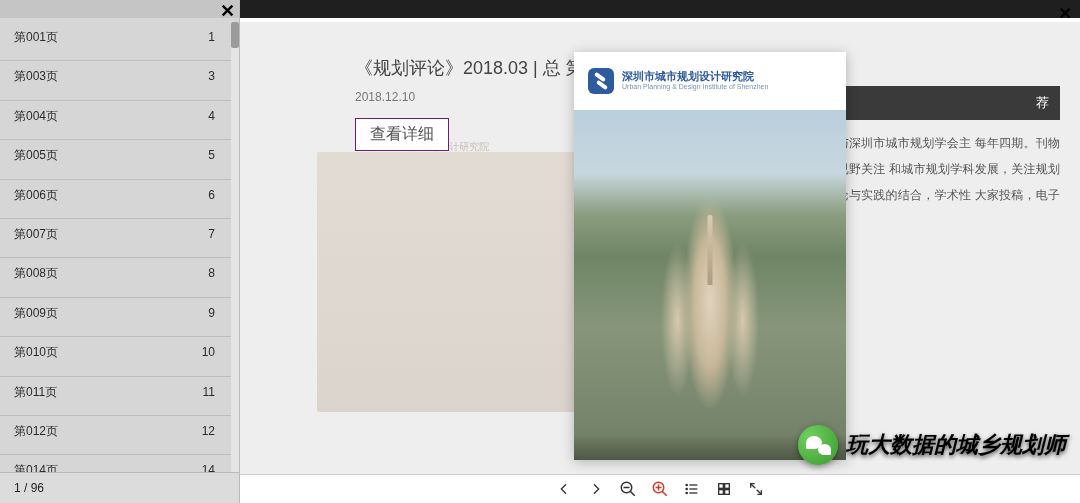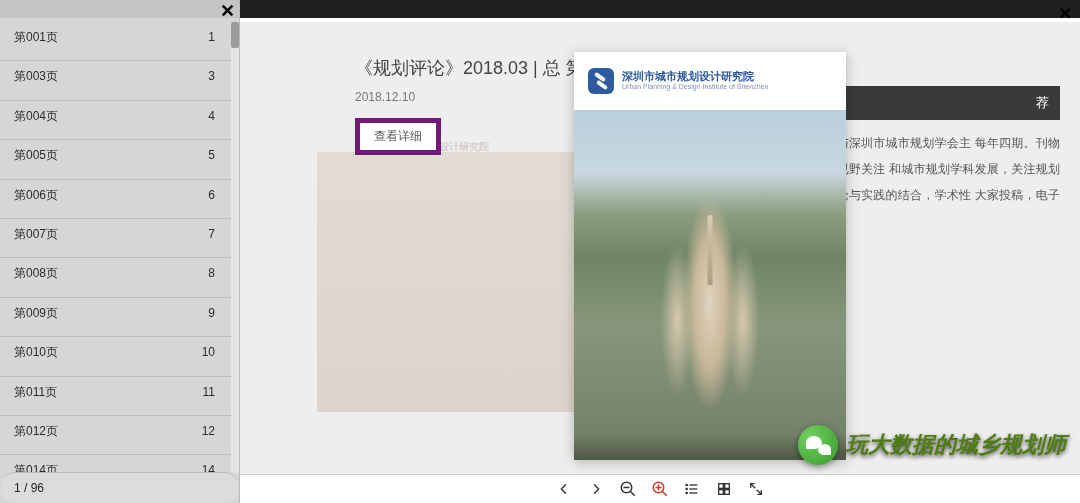--- a/index.html
+++ b/index.html
@@ -11,21 +11,21 @@
   .nav .item.active{background:#1f1f1f;color:#fff;}
   .close-top{position:absolute;right:8px;top:4px;font-size:16px;color:#000;font-weight:bold;cursor:pointer;z-index:5;}
   
   .bg-right{position:absolute;left:240px;right:0;top:22px;bottom:28px;background:#eee;}
   .bg-card{position:absolute;left:77px;top:130px;width:260px;height:260px;background:linear-gradient(#cbb9a5,#b8a58e);opacity:.35;border-radius:2px;}
   .bg-logo{position:absolute;left:115px;top:118px;font-size:10px;color:#9c8b77;opacity:.5;}
   
   .article{position:absolute;left:355px;top:56px;right:20px;color:#3c3c3c;}
   .article h2{margin:0;font-weight:400;font-size:18px;color:#444;}
   .article .date{font-size:12px;color:#777;margin-top:10px;}
-  .article .btn{display:inline-block;border:5px solid #701a75;padding:5px 14px;font-size:12px;color:#555;margin-top:14px;background:#fff;cursor:pointer;}
+  .article .btn{display:inline-block;border:1px solid #701a75;padding:5px 14px;font-size:16px;color:#555;margin-top:14px;background:#fff;cursor:pointer;}
   .article .bar{position:absolute;right:0;top:30px;width:260px;height:34px;background:#3a3a3a;}
   .article .para{position:absolute;right:0;top:74px;width:260px;font-size:12px;color:#555;line-height:26px;text-align:justify;}
   
   .viewer-page{position:absolute;left:550px;top:52px;width:272px;height:408px;background:#fff;box-shadow:0 2px 12px rgba(0,0,0,.25);z-index:20;overflow:hidden;margin-left:24px;}
   .vp-head{height:58px;display:flex;align-items:center;padding-left:14px;gap:8px;}
   .vp-logo{width:26px;height:26px;border-radius:6px;background:#2d5b9e;position:relative;}
   .vp-logo::before,.vp-logo::after{content:"";position:absolute;background:#fff;border-radius:2px;}
   .vp-logo::before{width:12px;height:4px;top:7px;left:6px;transform:rotate(35deg);}
   .vp-logo::after{width:12px;height:4px;bottom:7px;right:6px;transform:rotate(35deg);}
   .vp-title{font-size:11px;color:#2d5b9e;font-weight:600;line-height:1.2;}
@@ -40,31 +40,31 @@
   .vp-img::before{content:"";position:absolute;left:50%;top:30%;width:5px;height:70px;background:linear-gradient(#d8cdb6,#b09b7c);transform:translateX(-50%);border-radius:2px 2px 0 0;}
   .vp-img::after{content:"";position:absolute;left:0;right:0;bottom:0;height:26px;background:linear-gradient(transparent,rgba(55,62,45,.6));}
   
   .sidebar{position:absolute;left:0;top:0;bottom:0;width:240px;background:rgba(212,212,212,.92);z-index:30;border-right:1px solid #bbb;box-sizing:border-box;}
   .side-close{position:absolute;right:4px;top:0;font-size:18px;font-weight:bold;cursor:pointer;color:#000;}
   .side-scroll{position:absolute;left:0;right:8px;top:22px;bottom:30px;overflow:hidden;}
   .side-item{height:30.4px;line-height:30.4px;padding:0 16px 8px 14px;font-size:12px;color:#2b2b2b;border-bottom:1px solid rgba(160,160,160,.45);display:flex;justify-content:space-between;cursor:pointer;}
   .side-item.dim{color:#888;}
   .side-scrollbar{position:absolute;right:0;top:22px;width:8px;height:calc(100% - 52px);background:#e4e4e4;}
   .side-thumb{position:absolute;top:0;left:0;right:0;height:26px;background:#9b9b9b;border-radius:2px;cursor:pointer;}
-  .side-foot{position:absolute;left:0;right:0;bottom:0;height:30px;line-height:30px;padding-left:14px;font-size:12px;color:#222;background:#dcdcdc;border-top:1px solid #bbb;border-radius:15px;}
+  .side-foot{position:absolute;left:0;right:0;bottom:0;height:30px;line-height:30px;padding-left:14px;font-size:12px;color:#222;background:#dcdcdc;border-top:1px solid #bbb;}
   
   .toolbar{position:absolute;left:240px;right:0;bottom:0;height:28px;background:#fff;border-top:1px solid #d0d0d0;z-index:25;}
   .tb-center{position:absolute;left:50%;top:0;transform:translateX(-50%);display:flex;align-items:center;height:100%;gap:14px;}
   .tb-ic{width:18px;height:18px;display:flex;align-items:center;justify-content:center;cursor:pointer;color:#333;}
   .tb-ic svg{width:16px;height:16px;stroke:#333;stroke-width:2;fill:none;}
   .tb-ic.red svg{stroke:#d03a2a;}
   .tb-ic.big svg{width:20px;height:20px;}
   .footer-text{position:absolute;left:260px;bottom:6px;font-size:11px;color:#bdbdbd;z-index:4;}
   
-  .wechat{position:absolute;right:14px;bottom:38px;z-index:50;display:flex;align-items:center;gap:8px;color:#4d7c0f;text-shadow:0 2px 4px rgba(0,0,0,.7);font-size:22px;font-style:italic;font-weight:600;}
+  .wechat{position:absolute;right:14px;bottom:38px;z-index:50;display:flex;align-items:center;gap:8px;color:#000000;text-shadow:0 2px 4px rgba(0,0,0,.7);font-size:22px;font-style:italic;font-weight:600;}
   .wx-logo{width:40px;height:40px;border-radius:50%;background:radial-gradient(circle at 30% 30%, #6fcf5f, #3a9a2c);position:relative;box-shadow:0 2px 6px rgba(0,0,0,.4);}
   .wx-logo::before,.wx-logo::after{content:"";position:absolute;background:#fff;border-radius:50%;}
   .wx-logo::before{width:16px;height:13px;left:8px;top:11px;border-radius:50% 50% 50% 10%;}
   .wx-logo::after{width:13px;height:11px;right:7px;bottom:10px;border-radius:50% 50% 10% 50%;}
 </style>
 </head>
 <body>
 
 <div class="topbar"></div>
 

